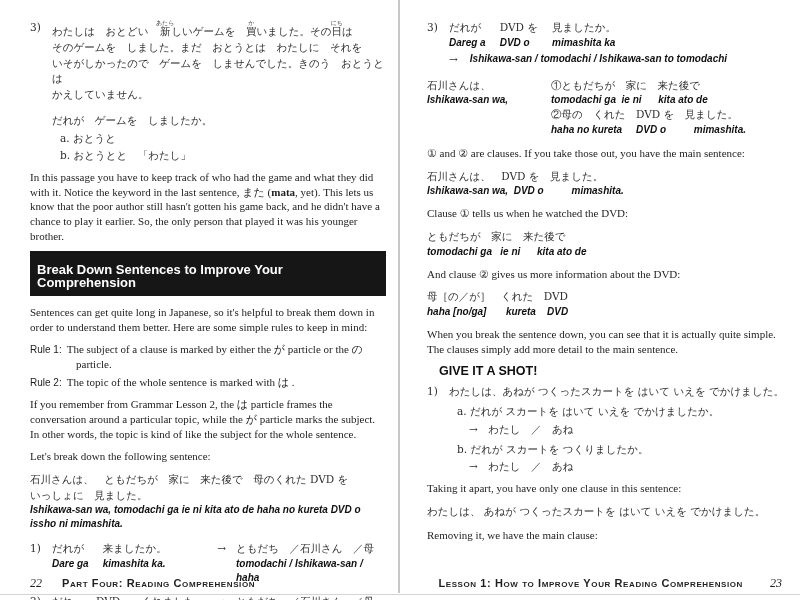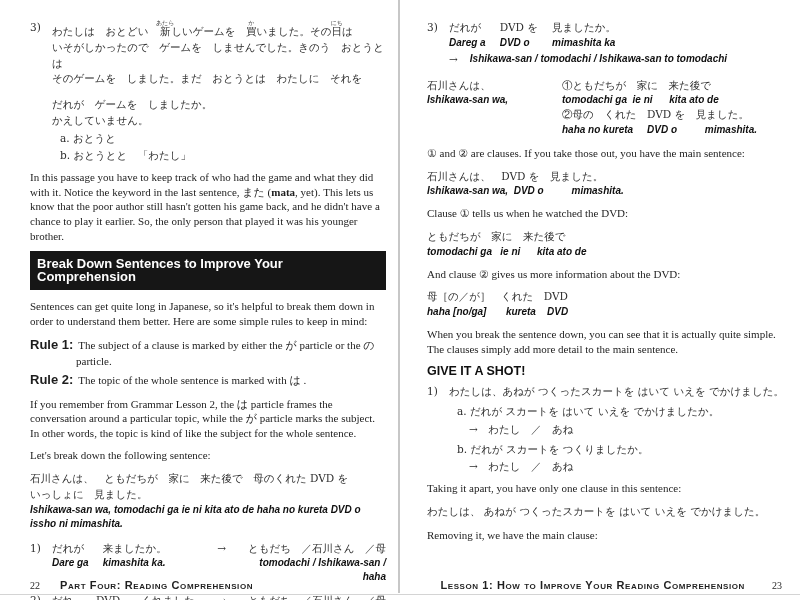--- a/index.html
+++ b/index.html
@@ -15,57 +15,57 @@
   .ro{font-family:"Liberation Sans",sans-serif;font-size:10px;font-weight:700;line-height:1.4;color:#101010;white-space:pre-wrap;font-style:italic;}
   rt{font-size:6px;color:#3a3a3a;font-family:"DejaVu Sans",sans-serif;}
 
   .row{display:flex;align-items:flex-start;}
   .num{flex:0 0 22px;width:22px;}
   .col{flex:1;}
   .opt{margin-left:8px;margin-top:2px;}
   .qline{margin-top:10px;}
 
   .barhead{background:#161616;color:#ffffff;font-family:"Liberation Sans",sans-serif;
-           font-weight:700;font-size:13px;line-height:1;padding:6px 7px 7px;margin:2px 0 9px;}
-  .shot-head{font-family:"Liberation Sans",sans-serif;font-weight:700;font-size:12.5px;color:#0f0f0f;margin:4px 0 6px;}
+           font-weight:700;font-size:13px;line-height:1;padding:12px 7px 7px;margin:2px 0 9px;}
+  .shot-head{font-family:"Liberation Sans",sans-serif;font-weight:700;font-size:12.5px;color:#0f0f0f;margin:4px 12px 6px;}
 
   .rule{padding-left:46px;text-indent:-46px;margin-bottom:3px;}
-  .rl{font-family:"Liberation Sans",sans-serif;font-weight:700;font-size:13px;margin-right:5px;}
+  .rl{font-family:"Liberation Sans",sans-serif;font-weight:400;font-size:10px;margin-right:5px;}
 
   .qa{display:flex;align-items:flex-start;margin-bottom:9px;}
   .pair{margin-right:14px;}
-  .pair.ans{flex:0 0 150px;margin-right:0;text-align:right;}
+  .pair.ans{flex:0 0 150px;margin-right:0;}
   .arrow{margin-left:auto;margin-right:10px;}
   .mb4{margin-bottom:4px;} .mb6{margin-bottom:6px;} .mb8{margin-bottom:8px;} .mb10{margin-bottom:10px;}
 
-  .bd{display:flex;align-items:flex-start;margin-bottom:9px;gap:11px;}
+  .bd{display:flex;align-items:flex-start;margin-bottom:9px;}
   .bd .subj{flex:0 0 110px;}
   .indent{padding-left:22px;}
 
   .footer{position:absolute;bottom:9px;display:flex;align-items:baseline;font-family:"Liberation Sans",sans-serif;}
   .fl{left:30px;gap:20px;}
   .fr{right:18px;gap:27px;}
-  .pgnum{font-family:"Liberation Serif",serif;font-size:10px;color:#1f1f1f;}
+  .pgnum{font-family:"Liberation Serif",serif;font-style:italic;font-size:12px;color:#1f1f1f;}
   .ftext{font-size:11px;font-weight:700;letter-spacing:0.6px;color:#1f1f1f;font-variant:small-caps;}
 </style>
 </head>
 <body>
 
 <div class="spread">
 
   <div class="page page-left">
 
     <section class="row mb6">
       <span class="num jp">3)</span>
       <div class="col">
         <div class="jp">わたしは　おとどい　<ruby>新<rt>あたら</rt></ruby>しいゲームを　<ruby>買<rt>か</rt></ruby>いました。その<ruby>日<rt>にち</rt></ruby>は</div>
+        <div class="jp">そのゲームを　しました。まだ　おとうとは　わたしに　それを</div>
         <div class="jp">いそがしかったので　ゲームを　しませんでした。きのう　おとうとは</div>
-        <div class="jp">そのゲームを　しました。まだ　おとうとは　わたしに　それを</div>
+        <div class="jp">かえしていません。</div>
         <div class="jp qline">だれが　ゲームを　しましたか。</div>
-        <div class="jp">かえしていません。</div>
         <div class="jp opt"><span>a.</span> <span>おとうと</span></div>
         <div class="jp opt"><span>b.</span> <span>おとうとと　「わたし」</span></div>
       </div>
     </section>
 
     <p class="en"><span>In this passage you have to keep track of who had the game and what they did with it. Notice the keyword in the last sentence, また (</span><b>mata</b><span>, yet). This lets us know that the poor author still hasn't gotten his game back, and he didn't have a chance to play it earlier. So, the only person that played it was his younger brother.</span></p>
 
     <div class="barhead">Break Down Sentences to Improve Your Comprehension</div>
 
     <p class="en">Sentences can get quite long in Japanese, so it's helpful to break them down in order to understand them better. Here are some simple rules to keep in mind:</p>

